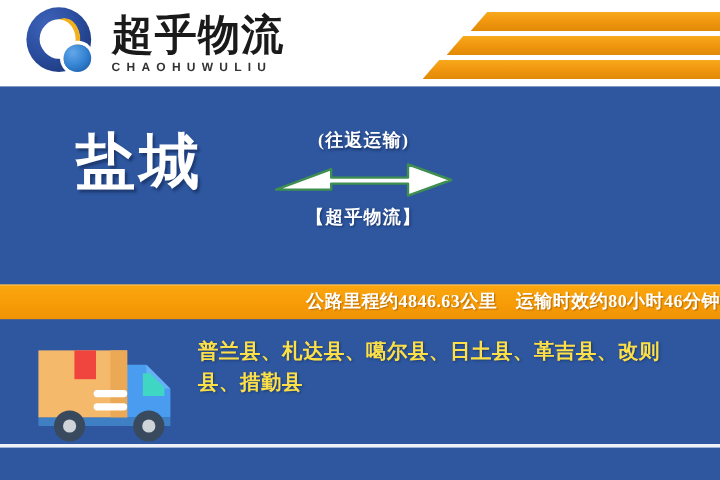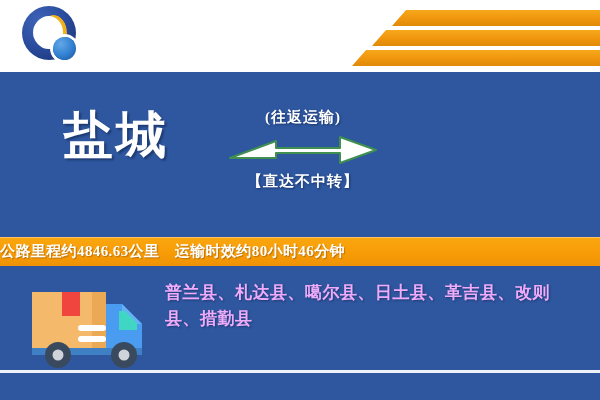--- a/index.html
+++ b/index.html
@@ -161,21 +161,21 @@
   #arrow-wrap svg { display: block; }
 
   
   #info-bar {
     position: absolute;
     left: 0; top: 165px;
     width: 600px; height: 29px;
     background: linear-gradient(180deg, #fba70f 0%, #f79c06 55%, #ef9205 100%);
     display: flex;
     align-items: center;
-    justify-content: flex-start;
+    justify-content: flex-end;
     box-shadow: inset 0 1px 0 rgba(255,255,255,0.35);
   }
   #info-bar-text {
     font-family: "Liberation Serif", "DejaVu Serif", serif;
     font-size: 15px;
     font-weight: bold;
     color: #ffffff;
     letter-spacing: 0.4px;
     white-space: nowrap;
     text-shadow: 1px 1px 1px rgba(120,60,0,0.45);
@@ -193,21 +193,21 @@
   }
   #truck-icon svg { display: block; }
 
   #counties-text {
     position: absolute;
     left: 165px; top: 14px;
     width: 418px;
     font-family: "Liberation Serif", "DejaVu Serif", serif;
     font-size: 17px;
     font-weight: bold;
-    color: #f0abfc;
+    color: #fde047;
     line-height: 1.5;
     letter-spacing: 0.5px;
     text-shadow: 1px 1px 2px rgba(10,25,60,0.45);
   }
   #bottom-rule {
     position: absolute;
     left: 0; top: 104px;
     width: 600px; height: 3px;
     background: #eef2f8;
   }
@@ -222,20 +222,24 @@
     <div id="logo-group">
 
       <div id="logo-mark">
         <div id="logo-disc"></div>
         <div id="logo-inner-hole"></div>
         <div id="logo-crescent"></div>
         <div id="logo-crescent-cut"></div>
         <div id="logo-dot"></div>
       </div>
 
+      <div id="logo-text-block">
+        <div id="logo-cn">超乎物流</div>
+        <div id="logo-en">CHAOHUWULIU</div>
+      </div>
     </div>
 
     <div class="stripe" id="stripe-1"></div>
     <div class="stripe" id="stripe-2"></div>
     <div class="stripe" id="stripe-3"></div>
   </div>
 
   <div id="body-blue">
 
     <div id="route-row">
@@ -245,21 +249,21 @@
       <div id="route-middle">
 
         <div class="route-note">(往返运输)</div>
 
         <div id="arrow-wrap">
           <svg width="150" height="34" viewBox="0 0 150 34" xmlns="http://www.w3.org/2000/svg">
             <path d="M2 25 L48 8 L48 15 L112 15 L112 4 L148 17 L112 30 L112 20 L48 20 L48 25 Z" fill="#ffffff" stroke="#3f8f50" stroke-width="2" stroke-linejoin="round"></path>
           </svg>
         </div>
 
-        <div class="route-note">【直达不中转】</div>
+        <div class="route-note">【超乎物流】</div>
       </div>
 
     </div>
 
     <div id="info-bar">
       <span id="info-bar-text">公路里程约4846.63公里　运输时效约80小时46分钟</span>
     </div>
 
     <div id="bottom-area">
 

